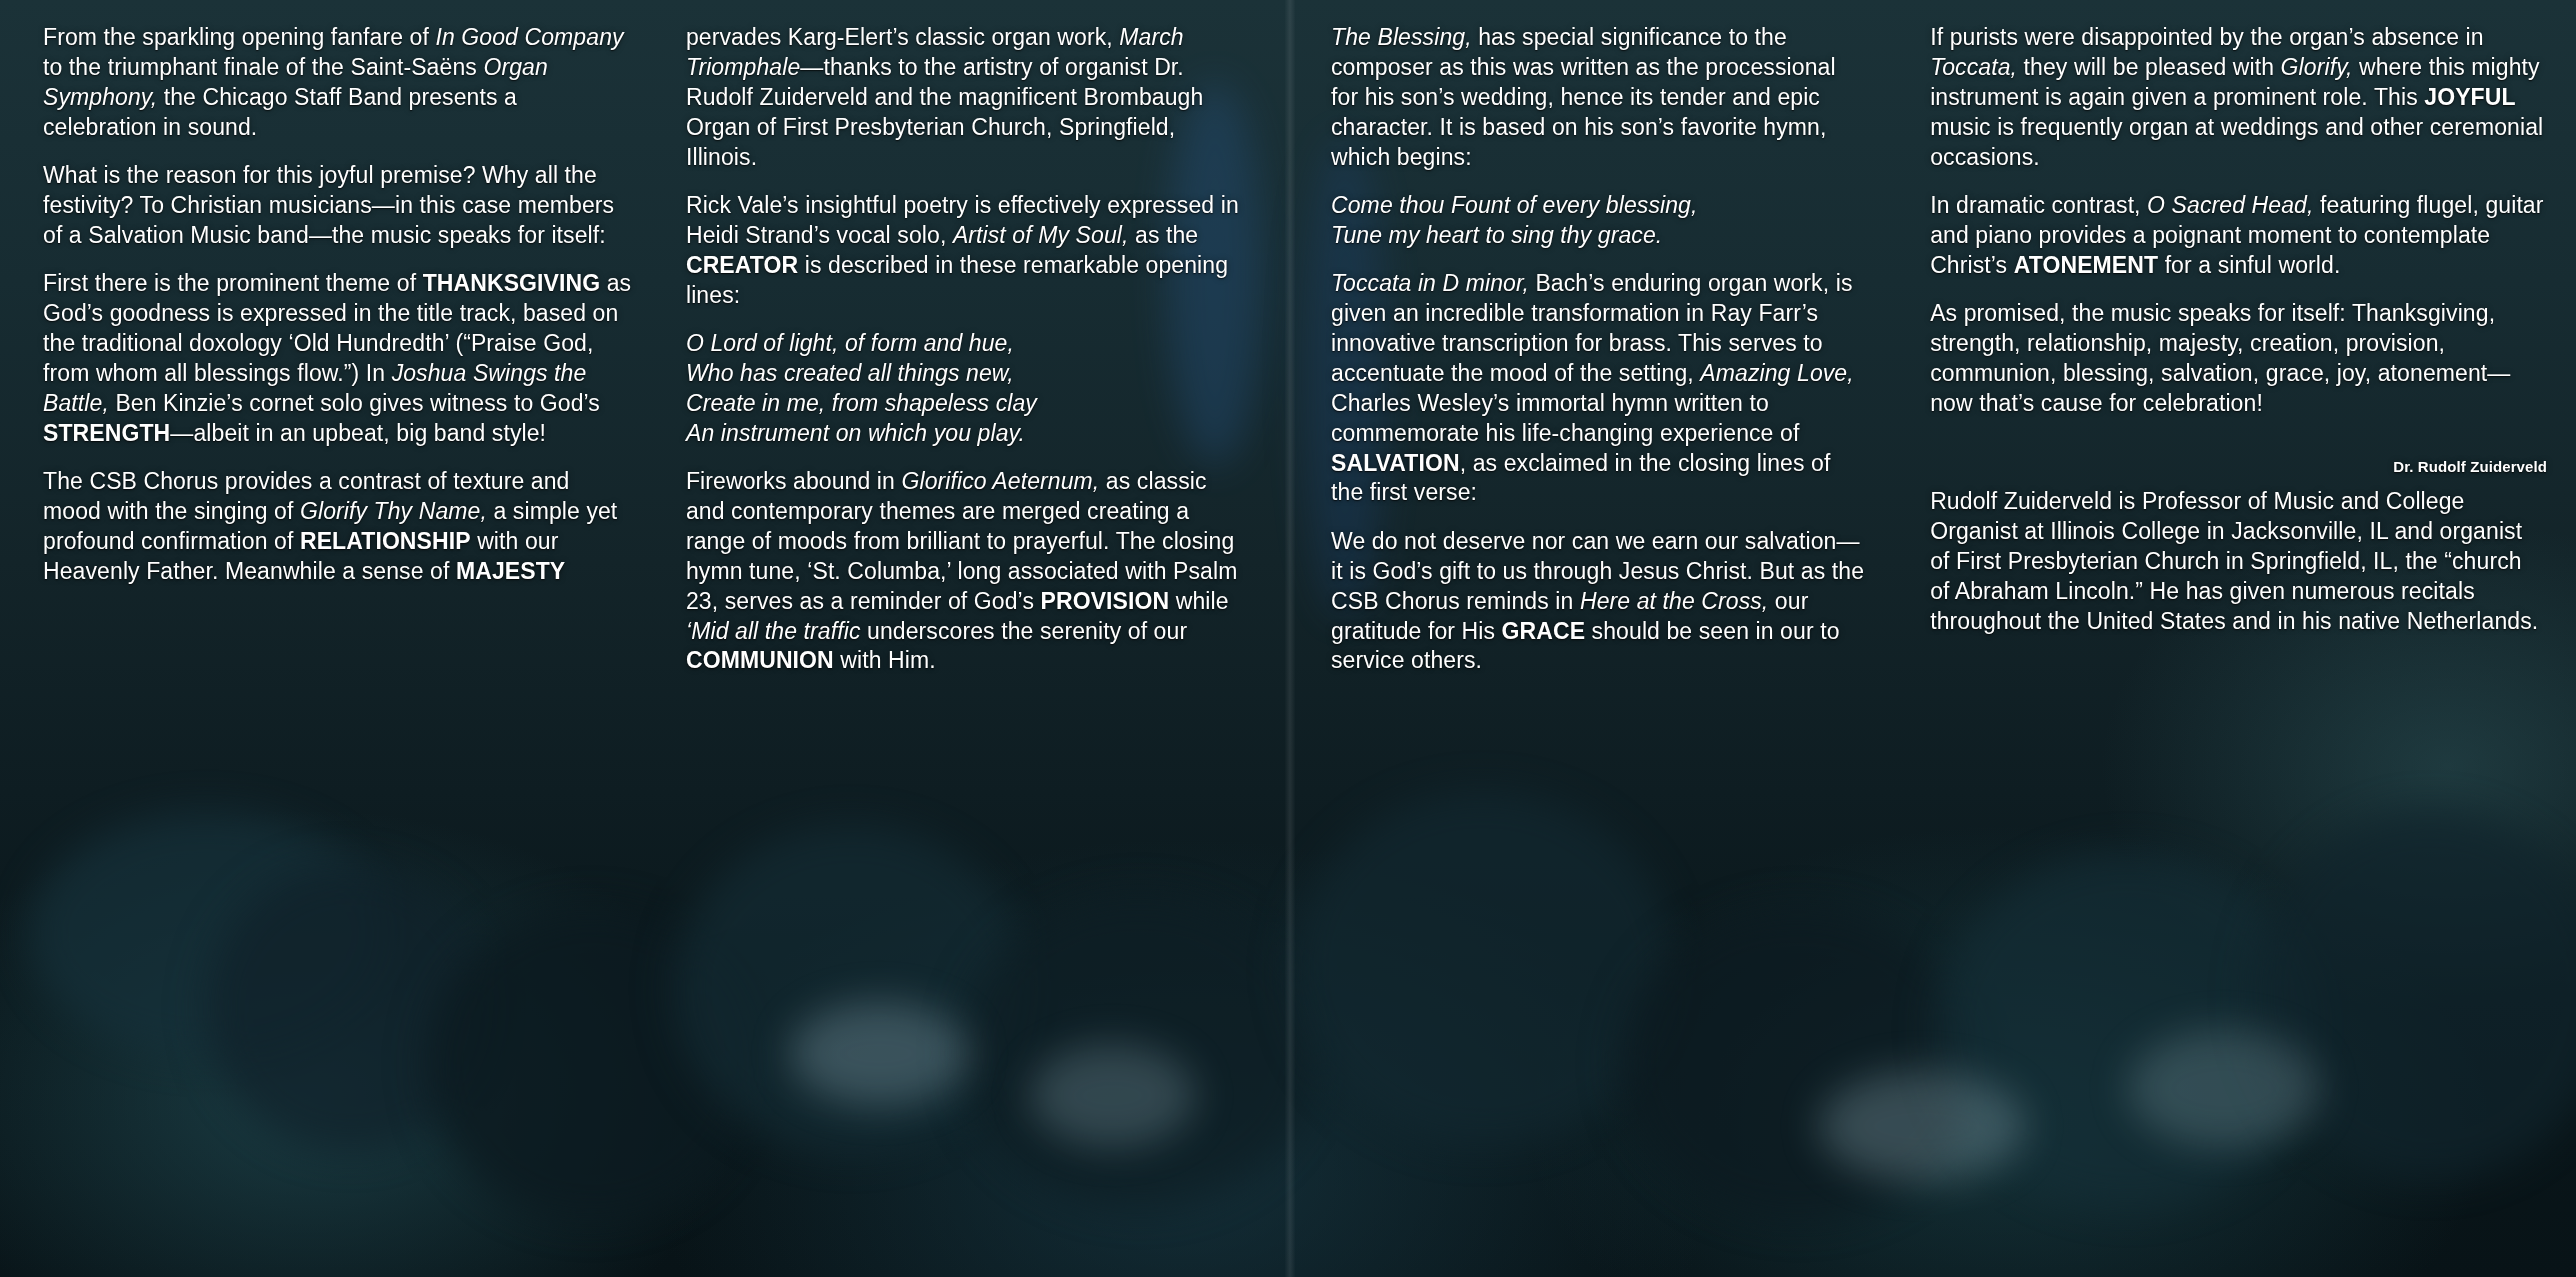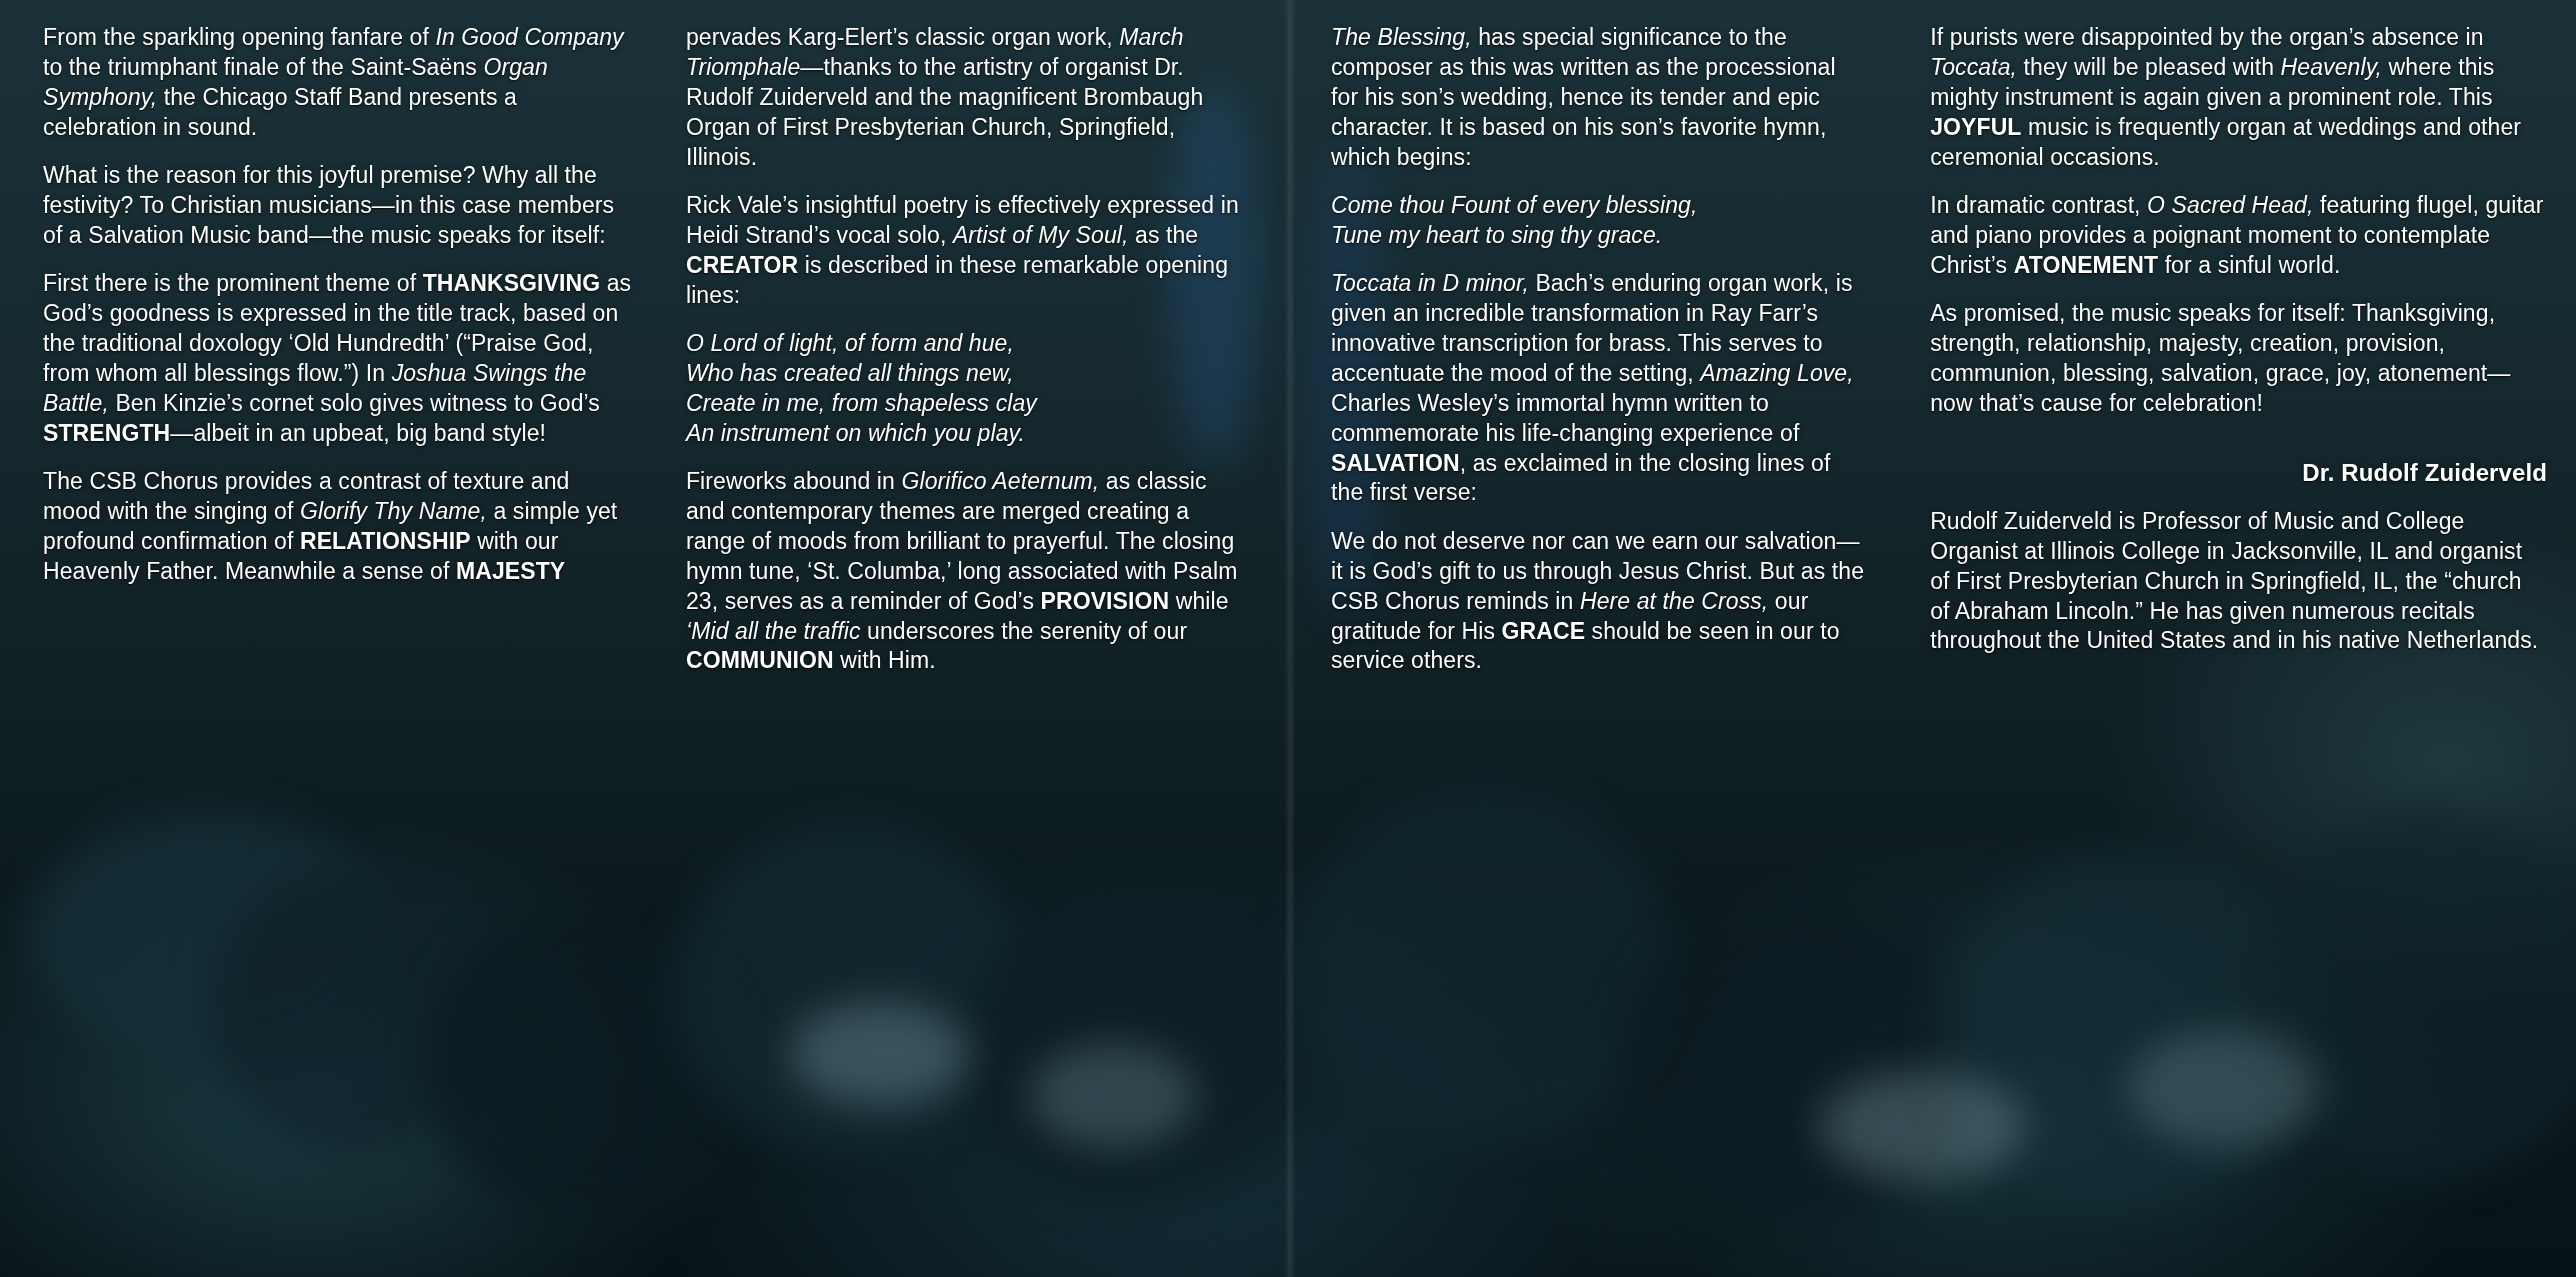--- a/index.html
+++ b/index.html
@@ -77,22 +77,22 @@
   p.verse {
     font-style: italic;
     margin-bottom: 18.5px;
     line-height: 1.30;
   }
   .it { font-style: italic; }
   .bd { font-weight: bold; }
   .byline {
     font-weight: bold;
     text-align: right;
-    margin: 38px 0 19px 0;
-    font-size: 24px;
+    margin: 38px 0 11px 0;
+    font-size: 15px;
   }
   .bio {
     text-align: left;
     margin: 0;
   }
 </style>
 </head>
 <body>
 
 <div id="page">
@@ -131,21 +131,21 @@
         <p class="verse"><span class="it">O Lord of light, of form and hue,</span><br><span class="it">Who has created all things new,</span><br><span class="it">Create in me, from shapeless clay</span><br><span class="it">An instrument on which you play.</span></p>
         <p><span>Fireworks abound in </span><span class="it">Glorifico Aeternum,</span><span> as classic and contemporary themes are merged creating a range of  moods from brilliant to prayerful.  The closing hymn tune, ‘St. Columba,’ long associated with Psalm 23, serves as a reminder of God’s </span><span class="bd">PROVISION</span><span> while </span><span class="it">‘Mid all the traffic</span><span> underscores the serenity of our </span><span class="bd">COMMUNION</span><span> with Him.</span></p>
       </div>
     <div class="column col-3">
         <p><span class="it">The Blessing,</span><span> has special significance to the composer as this was written as the processional for his son’s wedding, hence its tender and epic character.  It is based on his son’s favorite hymn, which begins:</span></p>
         <p class="verse"><span class="it">Come thou Fount of every blessing,</span><br><span class="it">Tune my heart to sing thy grace.</span></p>
         <p><span class="it">Toccata in D minor,</span><span> Bach’s enduring organ work, is given an incredible transformation in Ray Farr’s innovative transcription for brass.  This serves to accentuate the mood of the setting, </span><span class="it">Amazing Love,</span><span> Charles Wesley’s immortal hymn written to commemorate his life-changing experience of </span><span class="bd">SALVATION</span><span>, as exclaimed in the closing lines of the first verse:</span></p>
         <p><span>We do not deserve nor can we earn our salvation—it is God’s gift to us through Jesus Christ. But as the CSB Chorus reminds in </span><span class="it">Here at the Cross,</span><span> our gratitude for His </span><span class="bd">GRACE</span><span> should be seen in our to service others.</span></p>
       </div>
     <div class="column col-4">
-        <p><span>If purists were disappointed by the organ’s absence in </span><span class="it">Toccata,</span><span> they will be pleased with </span><span class="it">Heavenly,</span><span> where this mighty instrument is again given a prominent role. This </span><span class="bd">JOYFUL</span><span> music is frequently organ at weddings and other ceremonial occasions.</span></p>
+        <p><span>If purists were disappointed by the organ’s absence in </span><span class="it">Toccata,</span><span> they will be pleased with </span><span class="it">Glorify,</span><span> where this mighty instrument is again given a prominent role. This </span><span class="bd">JOYFUL</span><span> music is frequently organ at weddings and other ceremonial occasions.</span></p>
         <p><span>In dramatic contrast, </span><span class="it">O Sacred Head,</span><span> featuring flugel, guitar and piano provides a poignant moment to contemplate Christ’s </span><span class="bd">ATONEMENT</span><span> for a sinful world.</span></p>
         <p><span>As promised, the music speaks for itself: Thanksgiving, strength, relationship, majesty, creation, provision, communion, blessing, salvation, grace, joy, atonement—now that’s cause for celebration!</span></p>
         <div class="byline">Dr. Rudolf Zuiderveld</div>
         <p class="bio">Rudolf Zuiderveld is Professor of Music and College Organist at Illinois College in Jacksonville, IL and organist of First Presbyterian Church in Springfield, IL, the “church of Abraham Lincoln.”  He has given numerous recitals throughout the United States and in his native Netherlands.</p>
       </div>
   </div>
 
 </div>
 
 

